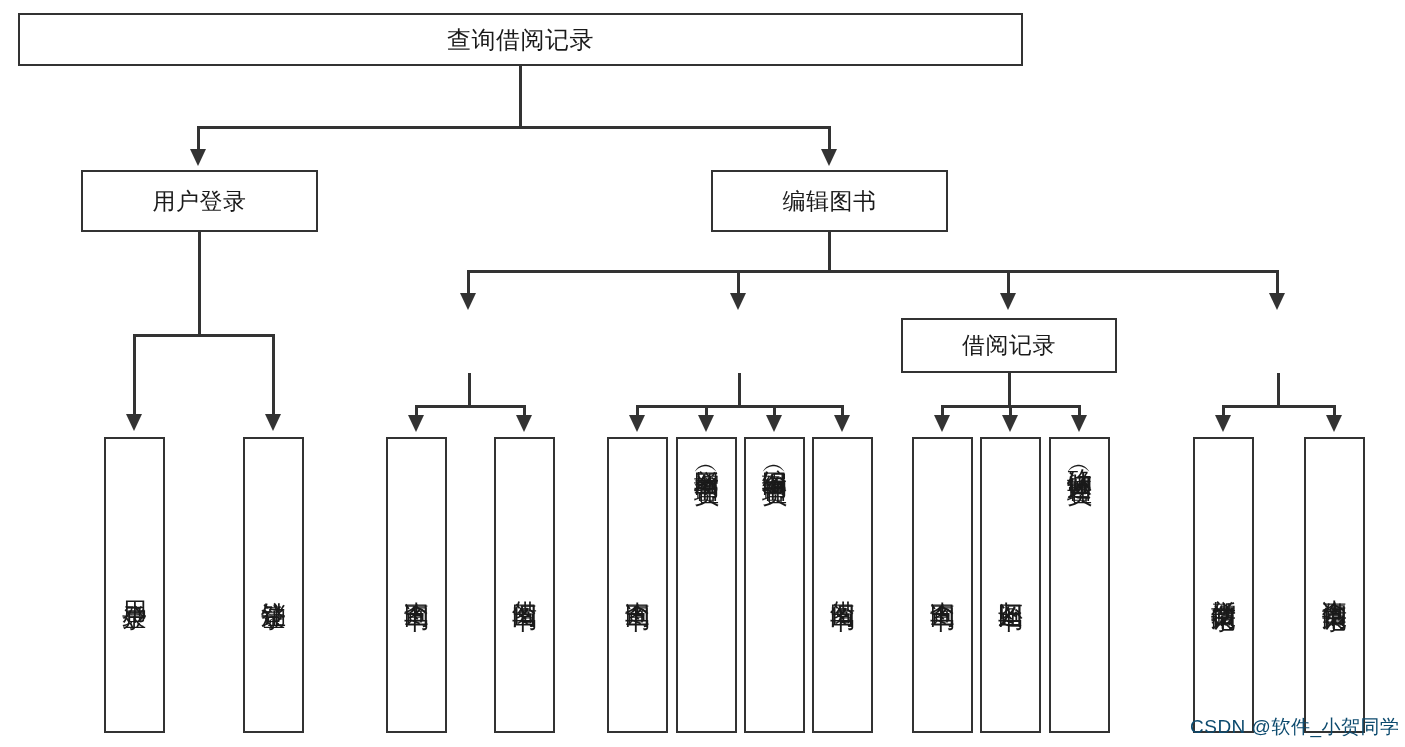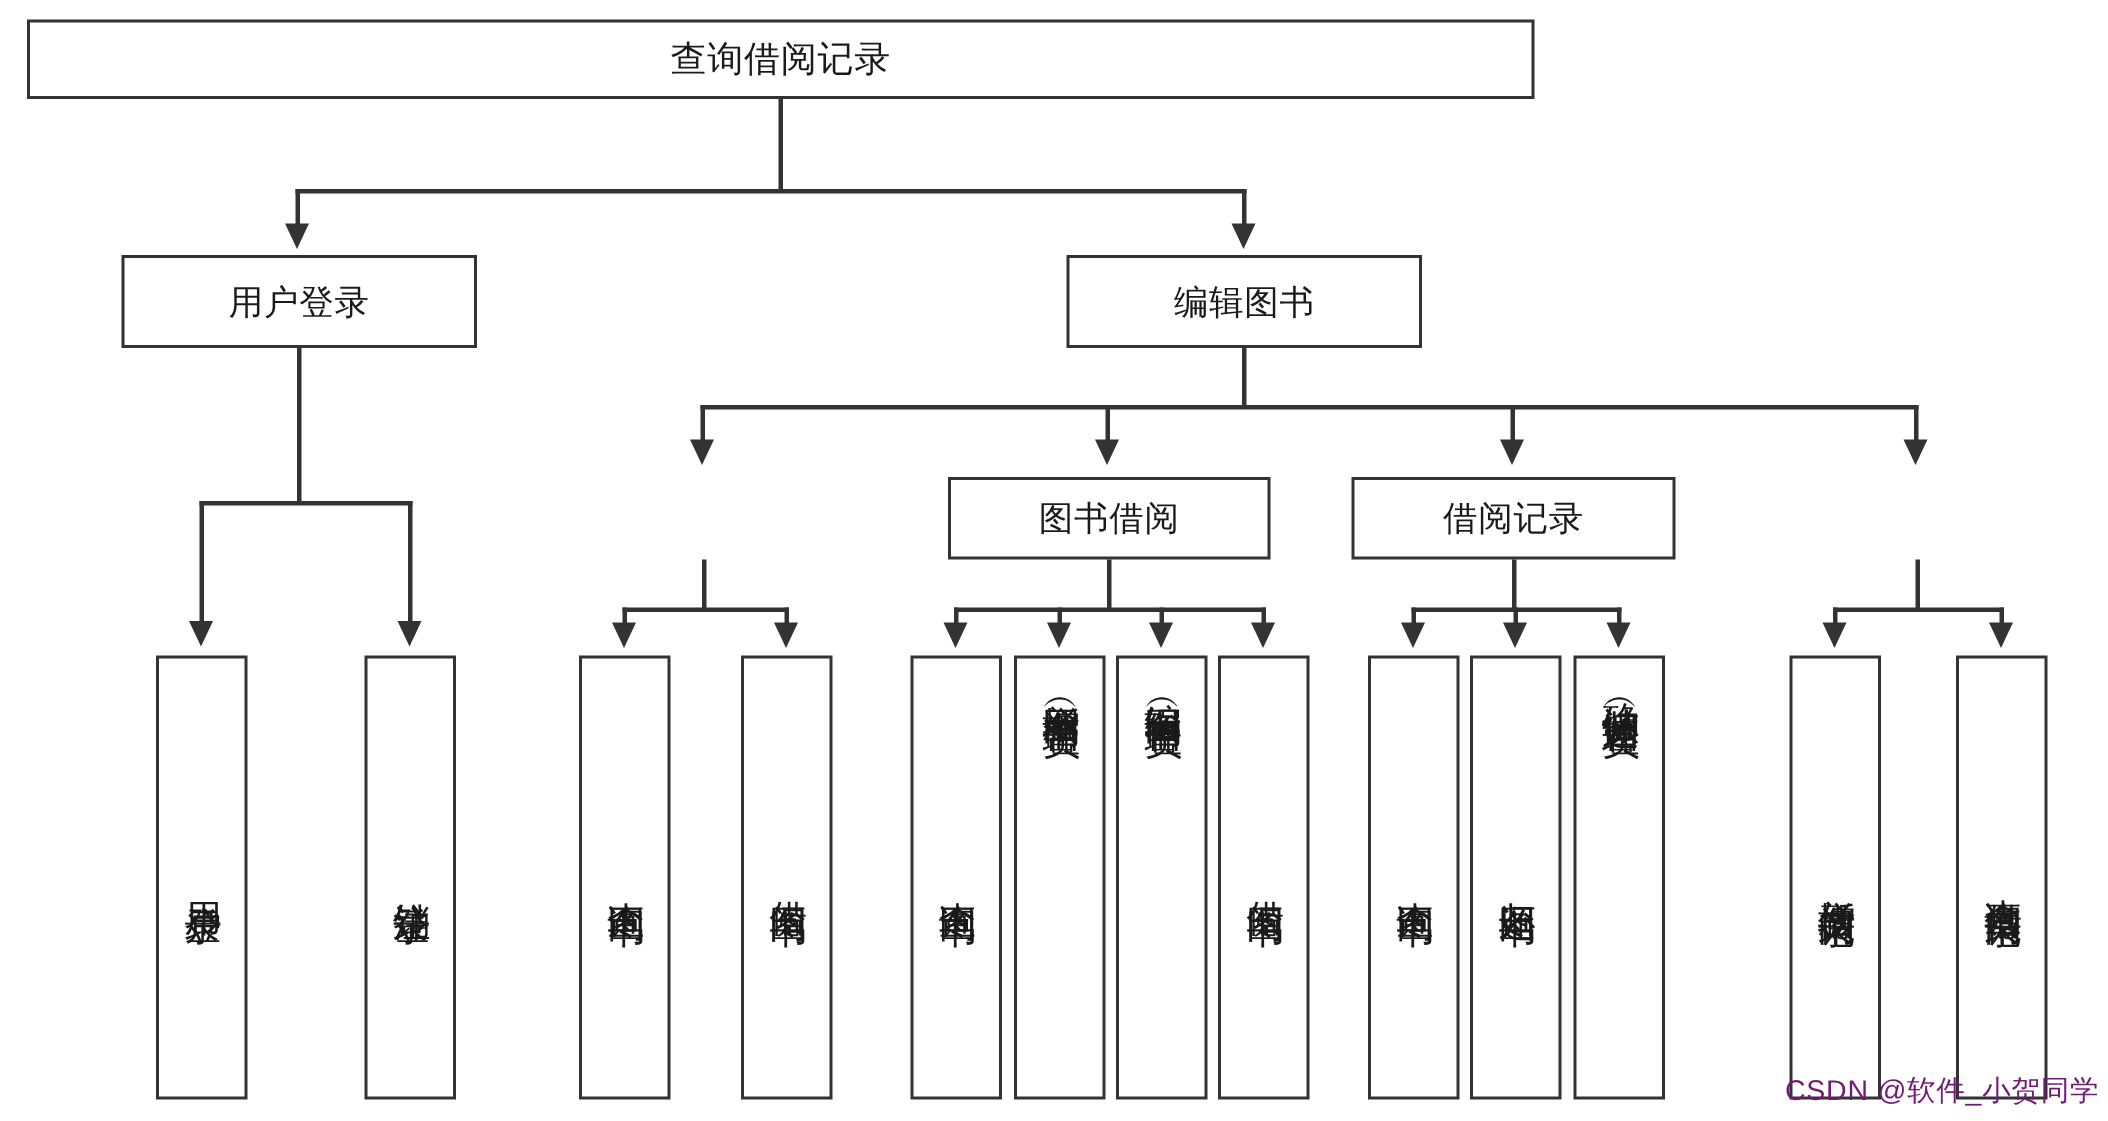--- a/index.html
+++ b/index.html
@@ -65,21 +65,21 @@
   .arrow {
     position: absolute;
     width: 0;
     height: 0;
     border-left: 8px solid transparent;
     border-right: 8px solid transparent;
     border-top: 17px solid #333333;
   }
   .watermark {
     position: absolute;
-    color: #701a75;
+    color: #0c4a6e;
     font-size: 19px;
     white-space: nowrap;
     letter-spacing: 0.5px;
   }
 </style>
 </head>
 <body>
 
 <div id="canvas">
 
@@ -116,23 +116,20 @@
   <div class="edge h" style="left:467px; top:270px; width:812px; height:3px;"></div>
   <div class="edge v" style="left:467px; top:270px; width:3px; height:25px;"></div>
   <div class="arrow" style="left:460px; top:293px;"></div>
   <div class="edge v" style="left:737px; top:270px; width:3px; height:25px;"></div>
   <div class="arrow" style="left:730px; top:293px;"></div>
   <div class="edge v" style="left:1007px; top:270px; width:3px; height:25px;"></div>
   <div class="arrow" style="left:1000px; top:293px;"></div>
   <div class="edge v" style="left:1276px; top:270px; width:3px; height:25px;"></div>
   <div class="arrow" style="left:1269px; top:293px;"></div>
 
-  <div class="node horiz" style="left:632px; top:318px; width:215px; height:55px;">
-    <span class="label">图书借阅</span>
-  </div>
   <div class="node horiz" style="left:901px; top:318px; width:216px; height:55px;">
     <span class="label">借阅记录</span>
   </div>
 
   <div class="edge v" style="left:468px; top:373px; width:3px; height:34px;"></div>
   <div class="edge h" style="left:415px; top:405px; width:111px; height:3px;"></div>
   <div class="edge v" style="left:415px; top:405px; width:3px; height:13px;"></div>
   <div class="arrow" style="left:408px; top:415px;"></div>
   <div class="edge v" style="left:523px; top:405px; width:3px; height:13px;"></div>
   <div class="arrow" style="left:516px; top:415px;"></div>

